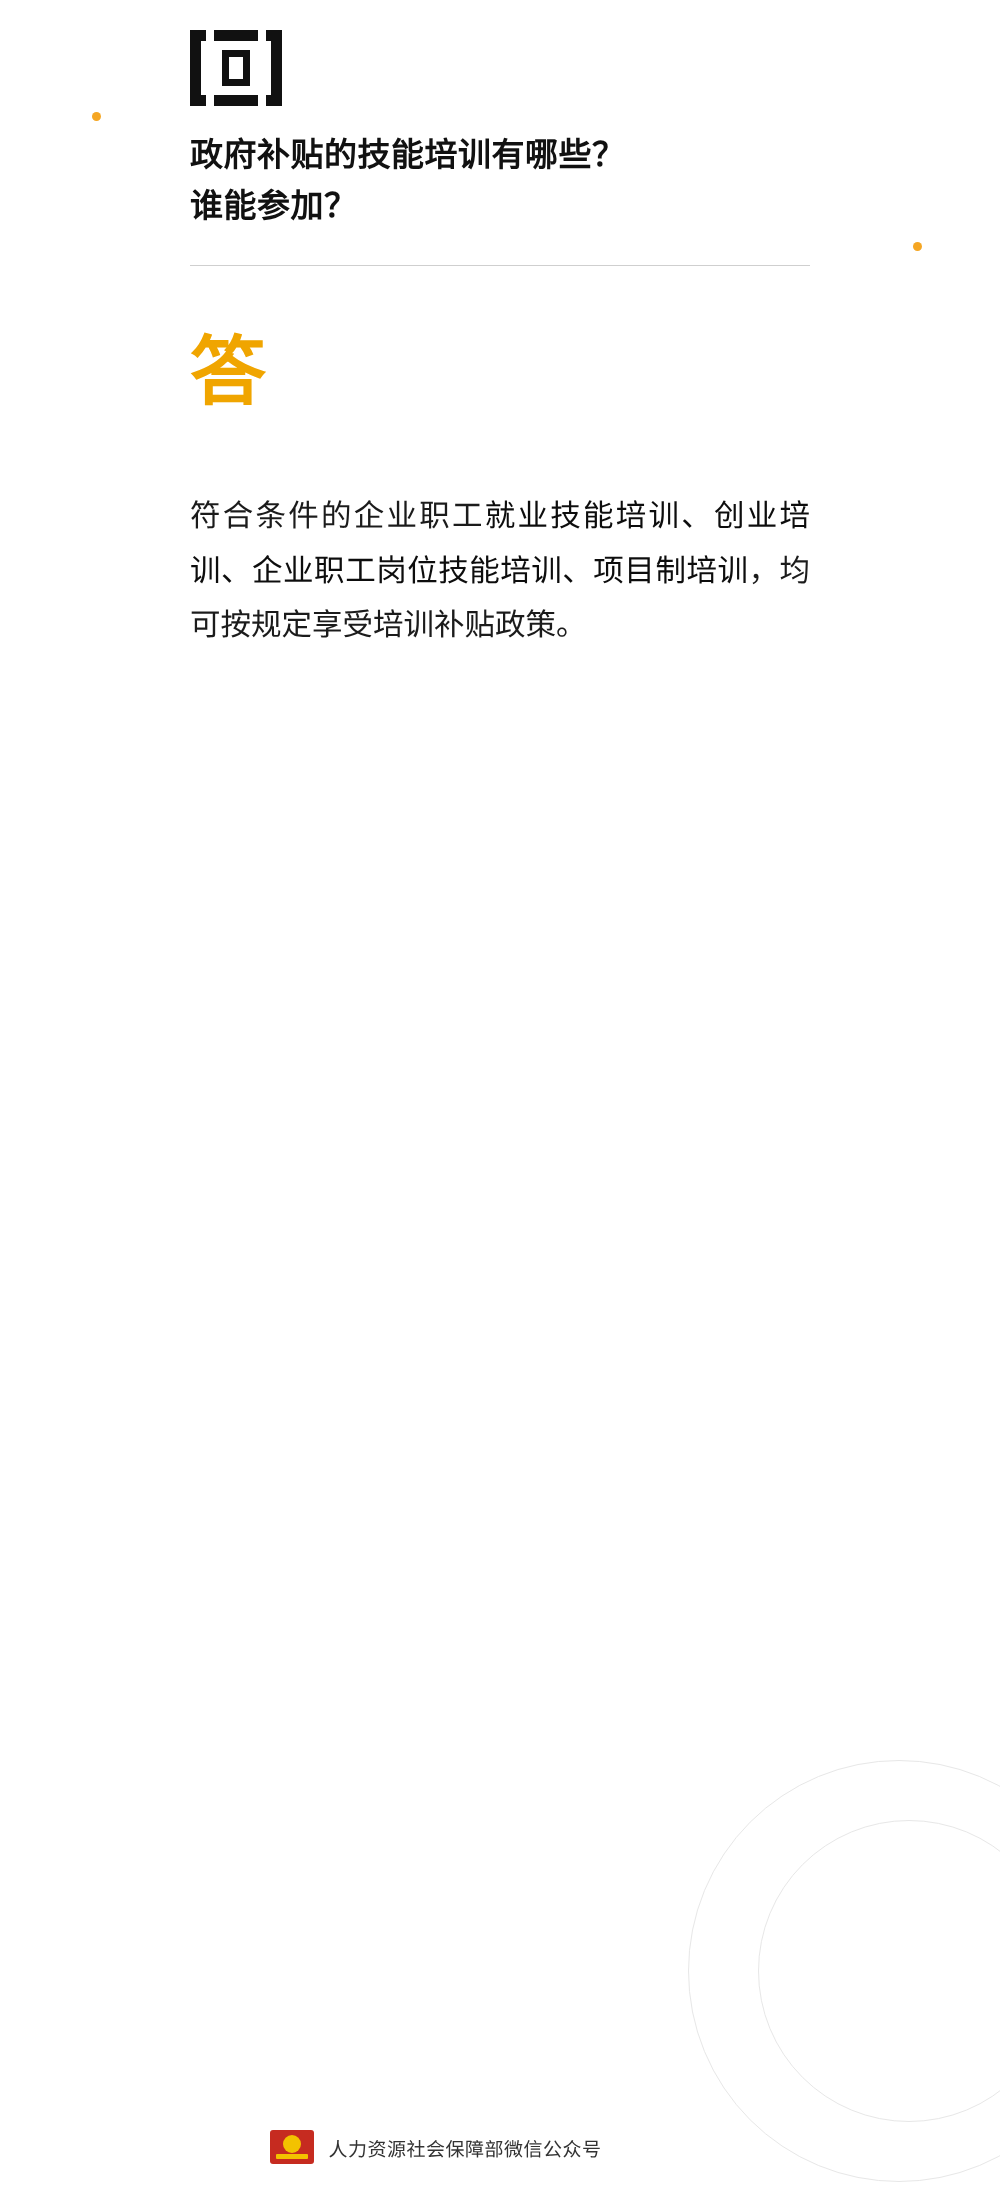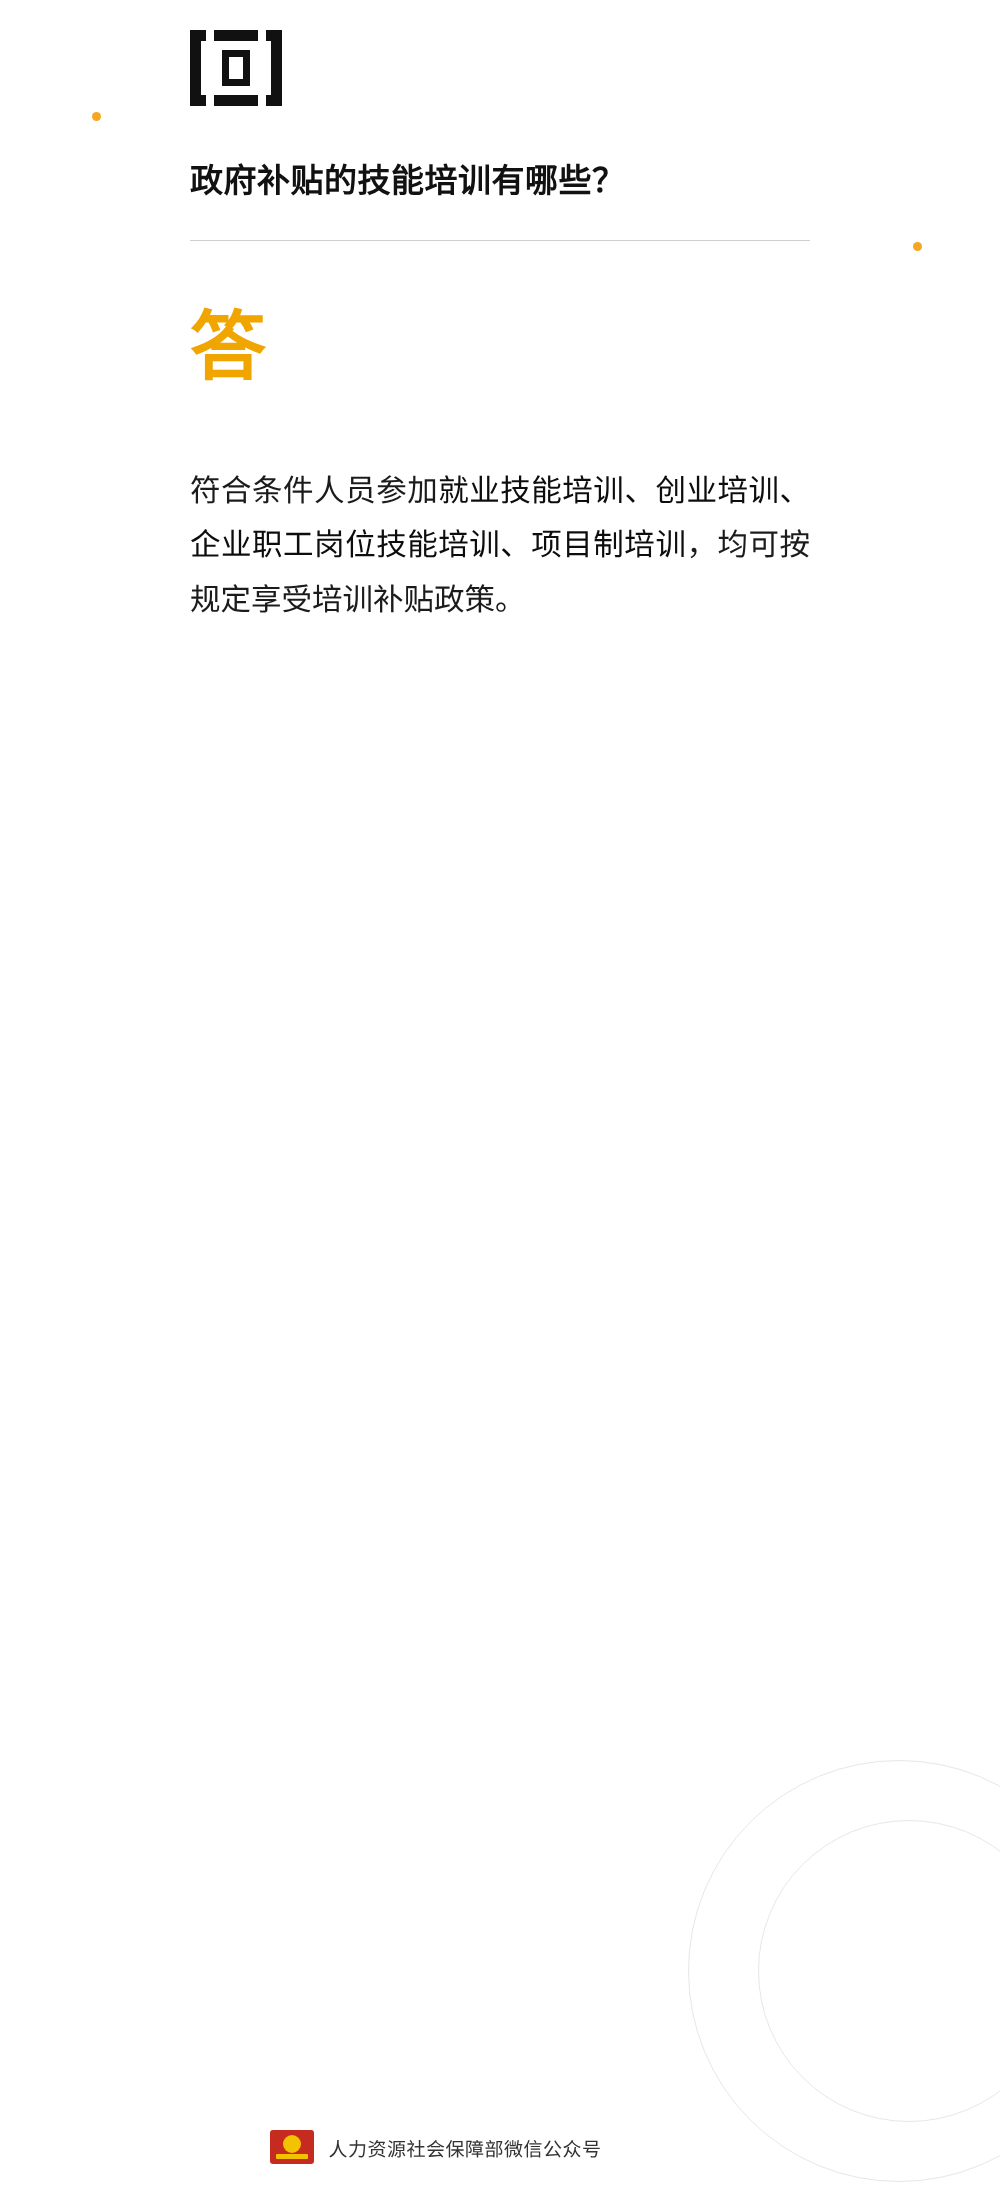--- a/index.html
+++ b/index.html
@@ -82,21 +82,21 @@
     background: #ffffff;
   }
   .q-mark .q-bar-r {
     position: absolute;
     right: 16px; top: 0px;
     width: 8px; height: 76px;
     background: #ffffff;
   }
 
   .question {
-    margin-top: 49px;
+    margin-top: 23px;
     font-size: 33px;
     font-weight: bold;
     color: #111111;
     line-height: 1.55;
     letter-spacing: 0.5px;
   }
   .question .line { display: block; }
 
   .divider {
     margin-top: 34px;
@@ -190,28 +190,29 @@
 
     <div class="q-mark">
       <span class="q-outer"></span>
       <span class="q-bar-l"></span>
       <span class="q-bar-r"></span>
       <span class="q-inner"></span>
     </div>
 
     <div class="question">
       <span class="line">政府补贴的技能培训有哪些？</span>
+      <span class="line">谁能参加？</span>
     </div>
 
     <div class="divider"></div>
 
     <div class="a-mark">答</div>
 
     <div class="answer">
-      <p><span>符合条件人员参加</span><b>就业技能培训、创业培训、企业职工岗位技能培训、项目制培训</b><span>，均可按规定享受培训补贴政策。</span></p>
+      <p><span>符合条件的企业职工</span><b>就业技能培训、创业培训、企业职工岗位技能培训、项目制培训</b><span>，均可按规定享受培训补贴政策。</span></p>
     </div>
 
   </div>
 
   <div class="footer">
     <span class="footer-logo">
       <span class="emblem"></span>
       <span class="bar"></span>
     </span>
     <span class="footer-text">人力资源社会保障部微信公众号</span>

